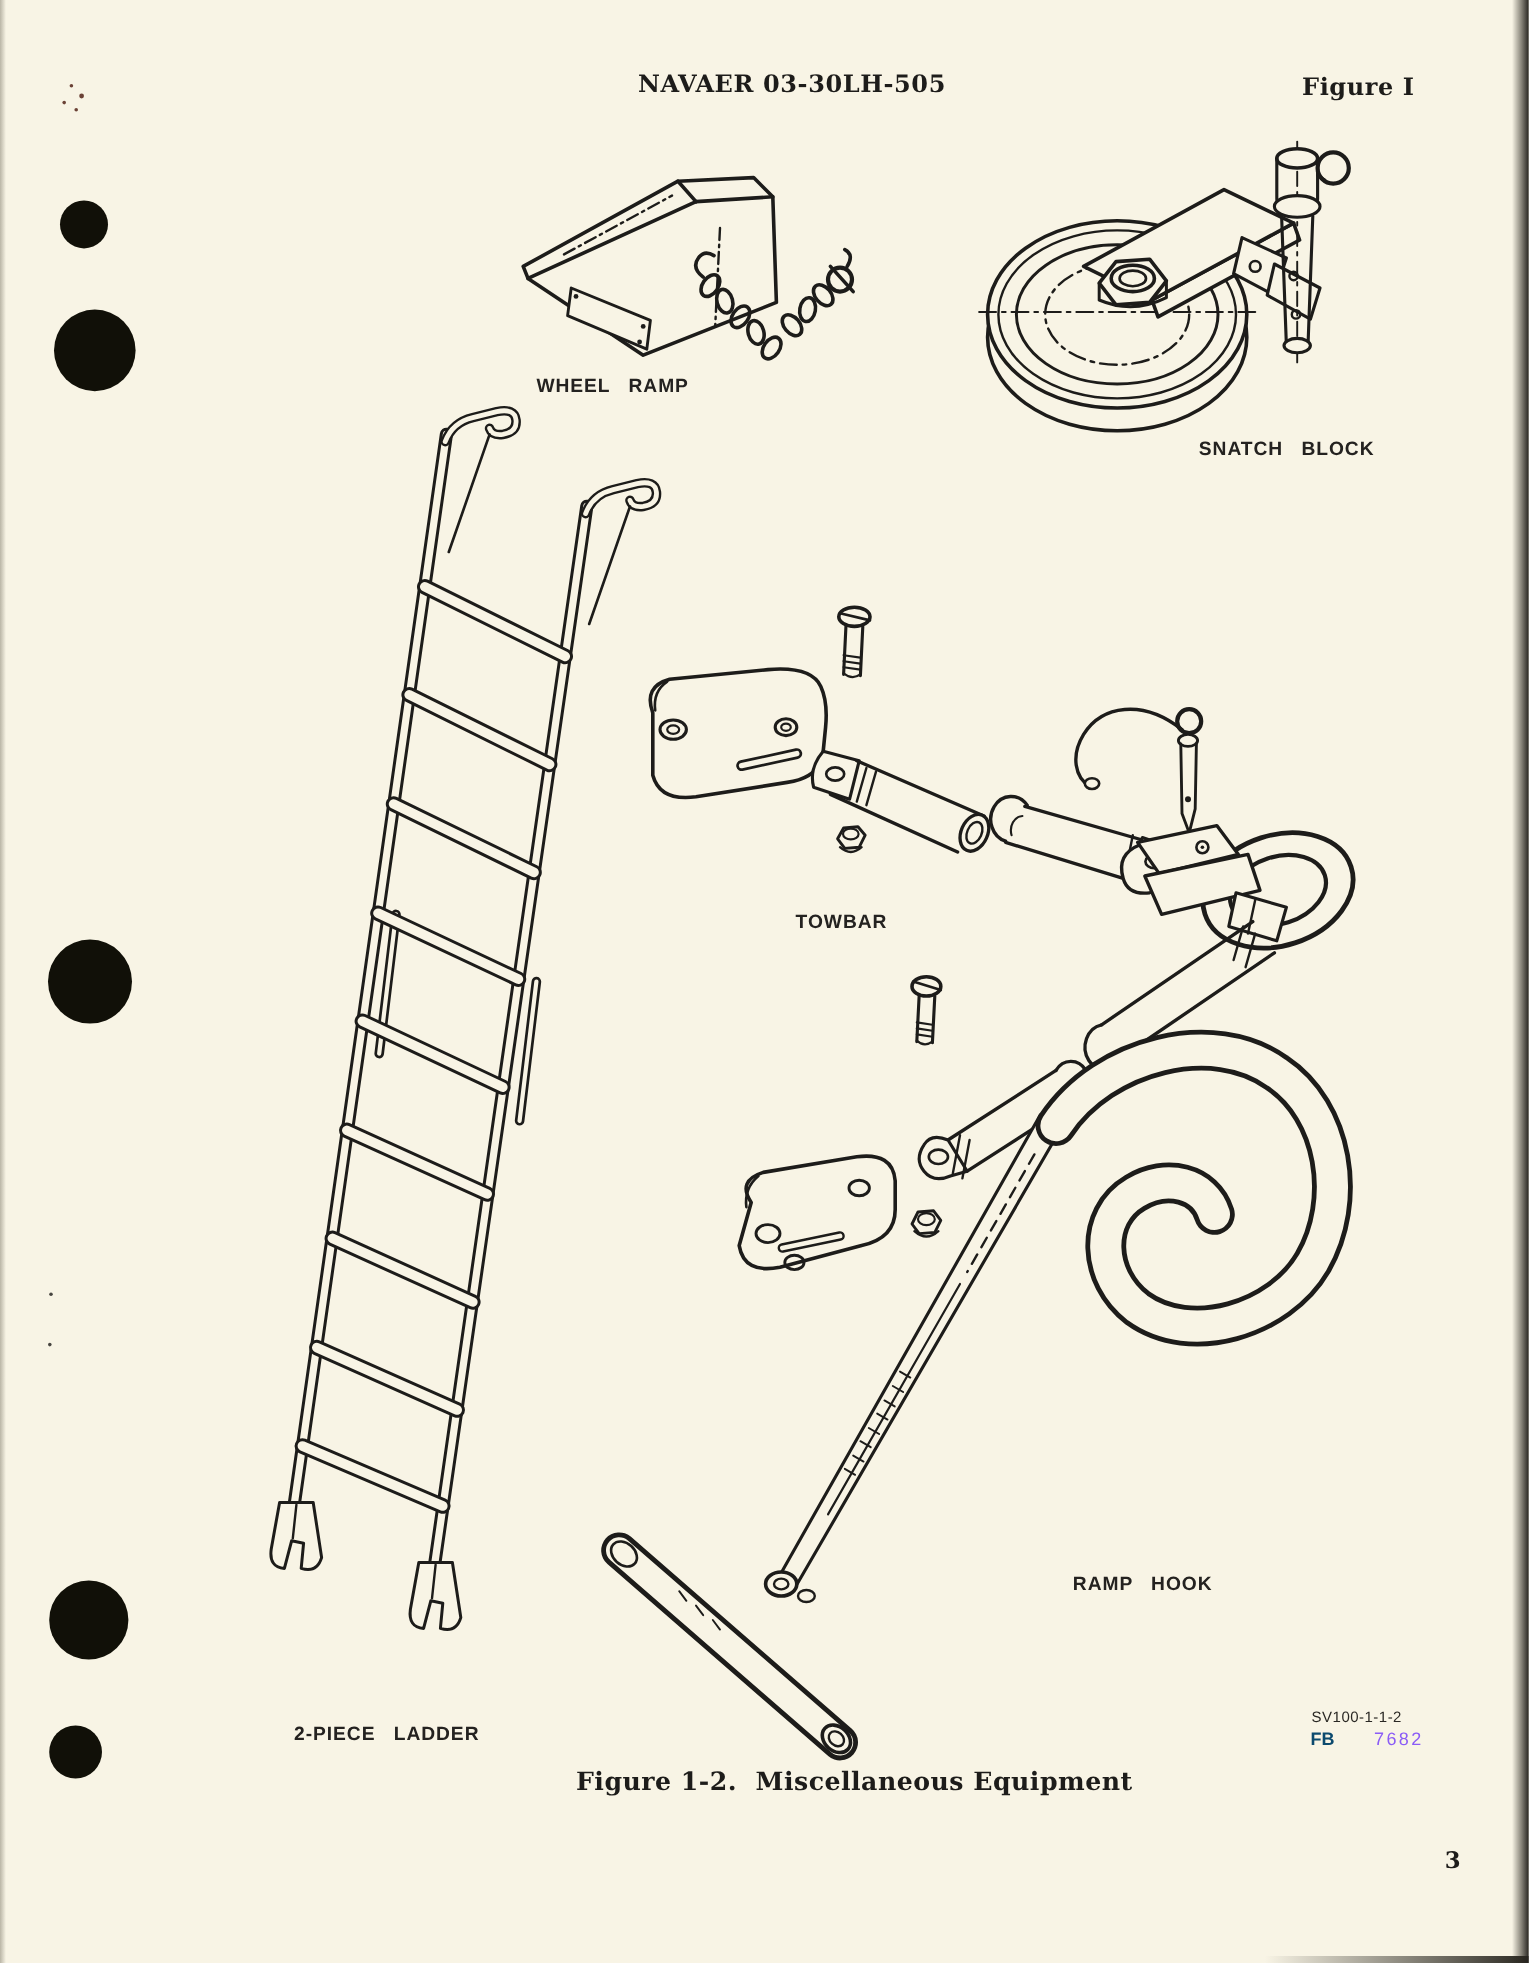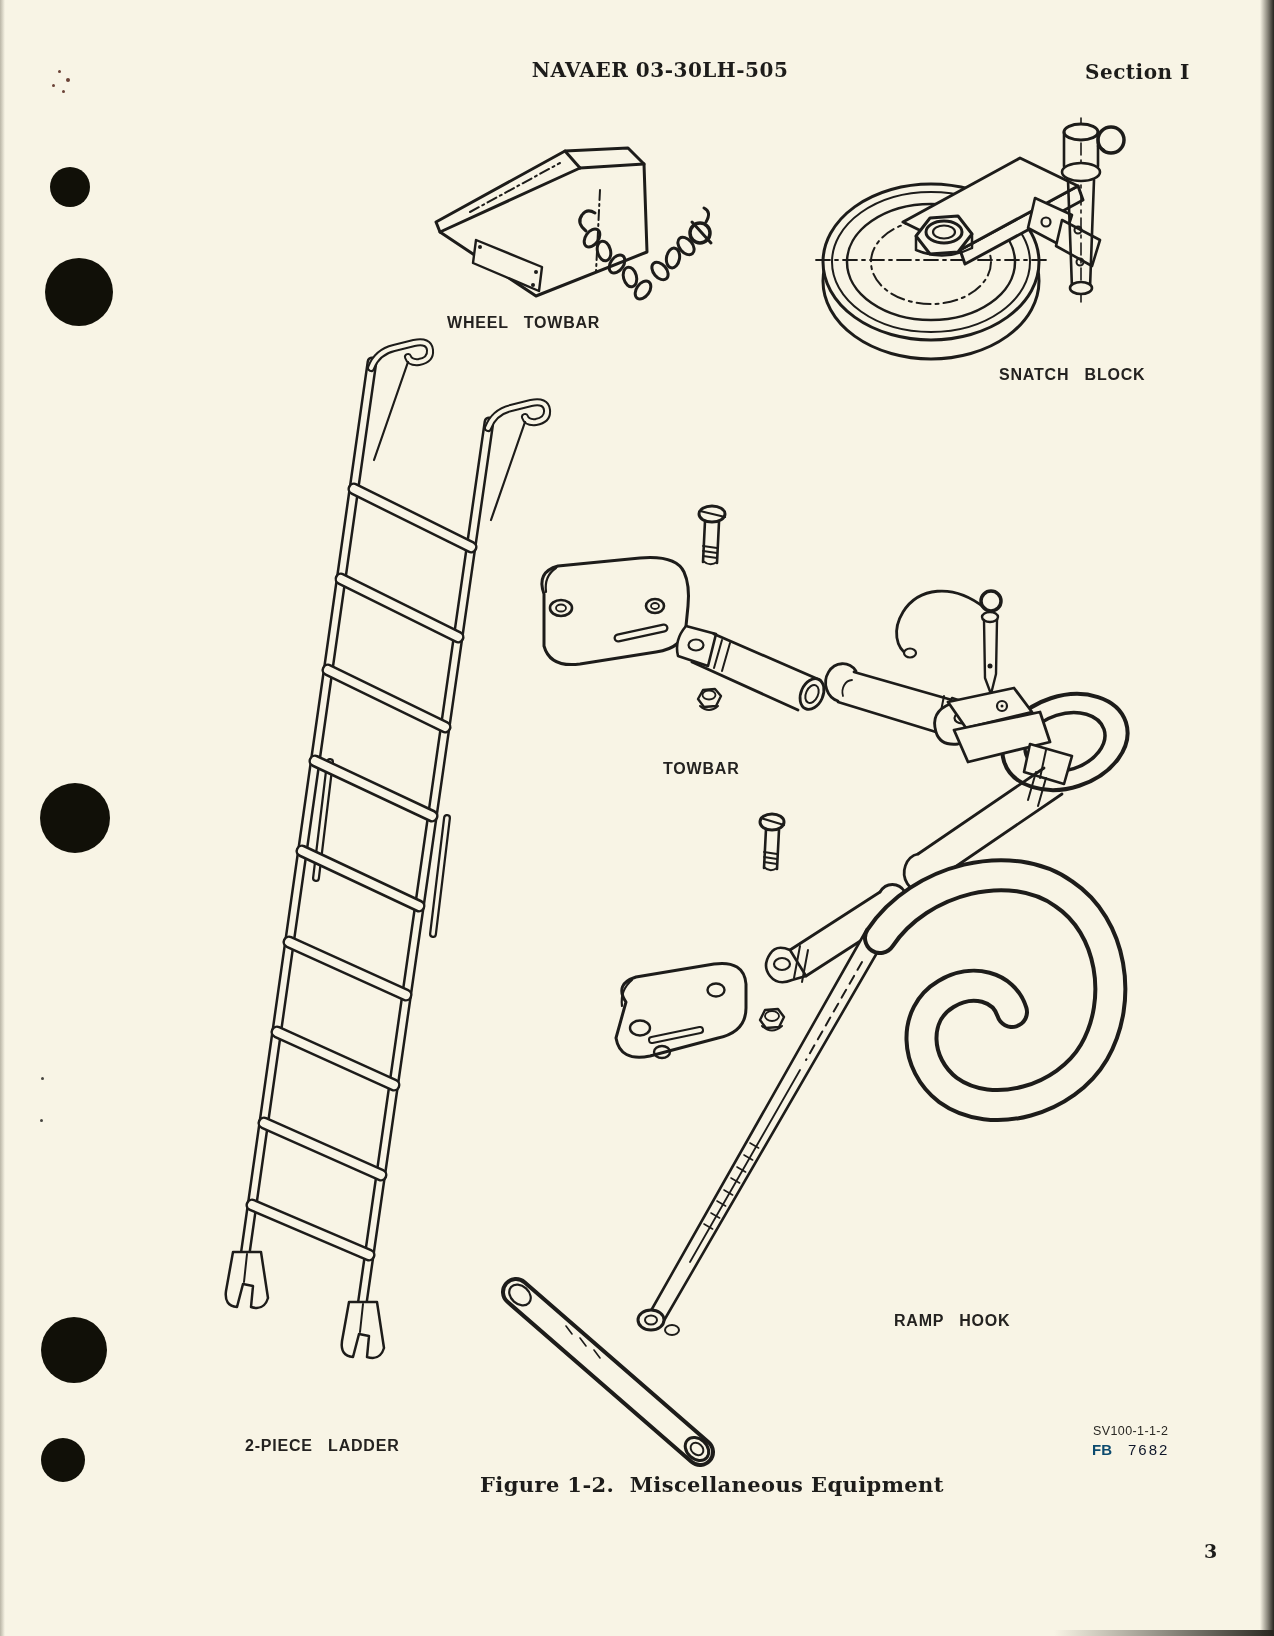--- a/index.html
+++ b/index.html
@@ -16,21 +16,21 @@
   }
   .lbl{
     font-weight:700;font-size:16px;letter-spacing:0.8px;word-spacing:10px;
     color:#242220;white-space:nowrap;
   }
   .small-lbl{
     font-weight:400;font-size:12.5px;letter-spacing:0.4px;color:#2a2824;white-space:nowrap;
   }
   .stamp-line{white-space:nowrap;}
   .stamp-prefix{font-weight:700;font-size:15px;color:#0c4a6e;}
-  .stamp-num{font-size:15px;color:#0f172a;letter-spacing:2px;margin-left:16px;}
+  .stamp-num{font-size:15px;color:#8b5cf6;letter-spacing:2px;margin-left:33px;}
   .caption{
     font-family:"DejaVu Serif",serif;font-weight:700;font-size:21px;
     letter-spacing:0.4px;color:#1d1c1a;white-space:pre;text-align:left;
   }
   .pagenum{font-family:"DejaVu Serif",serif;font-weight:700;font-size:19px;color:#1d1c1a;}
   .dot{position:absolute;border-radius:50%;background:#111008;}
   .speck{position:absolute;border-radius:50%;}
   .edge-right{
     position:absolute;top:0;right:0;width:14px;height:100%;
     background:linear-gradient(to right, rgba(46,43,35,0) 0%, rgba(46,43,35,0.55) 55%, #26241f 100%);
@@ -260,23 +260,23 @@
       <path d="M516 1292 L700 1452" stroke-width="30"></path>
       <path d="M516 1292 L700 1452" stroke-width="22" stroke="#f8f4e5"></path>
       <ellipse cx="520" cy="1295" rx="12" ry="9" transform="rotate(42 520 1295)" stroke-width="2.2"></ellipse>
       <ellipse cx="697" cy="1449" rx="13" ry="10" transform="rotate(42 697 1449)" fill="#f8f4e5" stroke-width="3"></ellipse>
       <ellipse cx="697" cy="1449" rx="7" ry="5.5" transform="rotate(42 697 1449)" stroke-width="2"></ellipse>
       <path d="M566 1326 l6 8 M580 1338 l6 8 M594 1350 l6 8" stroke-width="1.6"></path>
     </g>
   </svg>
 
   <div class="abs hdr" style="left:520px;top:58px;width:280px;text-align:center;">NAVAER 03-30LH-505</div>
-  <div class="abs hdr" style="left:1085px;top:60px;">Section I</div>
-
-  <div class="abs lbl" style="left:447px;top:314px;">WHEEL TOWBAR</div>
+  <div class="abs hdr" style="left:1085px;top:60px;">Figure I</div>
+
+  <div class="abs lbl" style="left:447px;top:314px;">WHEEL RAMP</div>
   <div class="abs lbl" style="left:999px;top:366px;">SNATCH BLOCK</div>
   <div class="abs lbl" style="left:663px;top:760px;">TOWBAR</div>
   <div class="abs lbl" style="left:894px;top:1284px;margin-top:28px;">RAMP HOOK</div>
   <div class="abs lbl" style="left:245px;top:1424px;margin-top:13px;">2-PIECE LADDER</div>
 
   <div class="abs small-lbl" style="left:1093px;top:1424px;">SV100-1-1-2</div>
   <div class="abs stamp-line" style="left:1092px;top:1441px;">
     <span class="stamp-prefix">FB</span><span class="stamp-num">7682</span>
   </div>
 

